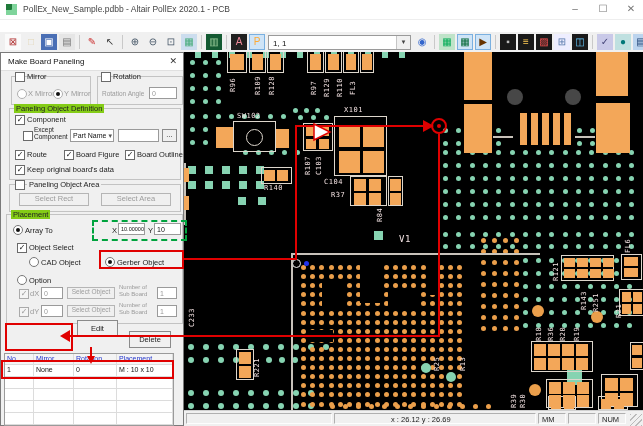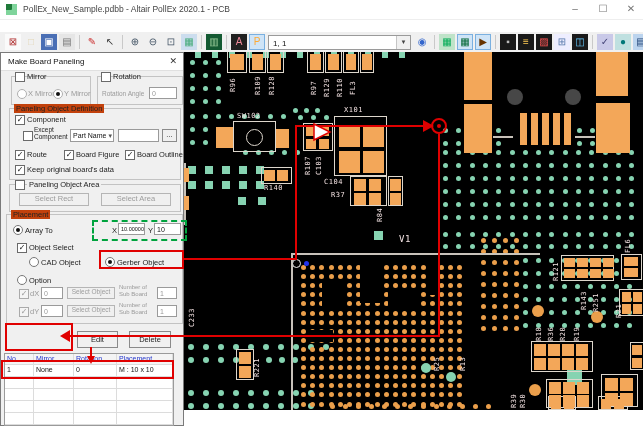--- a/index.html
+++ b/index.html
@@ -40,21 +40,21 @@
   .gcirc{position:absolute;border-radius:50%;background:#474747;}
   .bigdot{position:absolute;width:12px;height:12px;border-radius:50%;background:#eb9f4b;}
   .bigdot.t{background:#86d3b1;width:10px;height:10px;}
   
   #dialog{position:absolute;left:0;top:52px;width:184px;height:374px;background:#f0f0f0;border:1px solid #7a7a7a;
     box-sizing:border-box;z-index:10;font-size:7.5px;color:#222;}
   #dlg-title{position:absolute;left:0;top:0;width:100%;height:17px;background:#fff;border-bottom:1px solid #e0e0e0;}
   #dlg-title span{position:absolute;left:7px;top:4px;font-size:8px;color:#111;}
   #dlg-close{position:absolute;right:6px;top:3px;font-size:9px;color:#333;}
   .grp{position:absolute;border:1px solid #c3c3c3;}
-  .gt{position:absolute;background:#c2410c;padding:0 2px;font-size:7.5px;white-space:nowrap;}
+  .gt{position:absolute;background:#84cc16;padding:0 2px;font-size:7.5px;white-space:nowrap;}
   .cb{position:absolute;width:8px;height:8px;background:#fff;border:1px solid #6a6a6a;font-size:8px;line-height:7px;text-align:center;color:#111;}
   .cb.dis{border-color:#aaa;color:#999;background:#f4f4f4;}
   .rd{position:absolute;width:8px;height:8px;background:#fff;border:1px solid #777;border-radius:50%;box-sizing:content-box;}
   .rd.sel::after{content:"";display:block;width:4px;height:4px;margin:2px;background:#111;border-radius:50%;}
   .rd.dis{border-color:#b0b0b0;}
   .lab{position:absolute;white-space:nowrap;}
   .lab.dis{color:#9a9a9a;}
   .fld{position:absolute;background:#fff;border:1px solid #9a9a9a;font-size:7px;line-height:11px;padding-left:2px;
     box-sizing:border-box;overflow:hidden;white-space:nowrap;color:#111;}
   .fld.dis{color:#999;}
@@ -978,21 +978,21 @@
     <div class="fld dis" style="left:156px;top:234px;width:20px;height:12px;">1</div>
 
     <div class="cb dis" style="left:18px;top:254px;">✓</div>
     <div class="lab dis" style="left:29px;top:254px;">dY</div>
     <div class="fld dis" style="left:40px;top:252px;width:22px;height:12px;">0</div>
     <div class="btn dis" style="left:66px;top:252px;width:48px;height:12px;font-size:6.5px;">Select Object</div>
     <div class="lab dis" style="left:118px;top:249px;font-size:6px;">Number of</div>
     <div class="lab dis" style="left:118px;top:256px;font-size:6px;">Sub Board</div>
     <div class="fld dis" style="left:156px;top:252px;width:20px;height:12px;">1</div>
 
-    <div class="btn" style="left:76px;top:278px;width:41px;height:17px;line-height:15px;">Edit</div>
+    <div class="btn" style="left:76px;top:267px;width:41px;height:17px;line-height:15px;">Edit</div>
     <div class="btn" style="left:128px;top:278px;width:42px;height:17px;line-height:15px;">Delete</div>
 
     <div id="paneltable">
         <div class="throw" id="thead">
           <div class="thcell" style="width: 29px;">No</div>
           <div class="thcell" style="width: 40px;">Mirror</div>
           <div class="thcell" style="width: 43px;">Rotation</div>
           <div class="thcell" style="width: 56px;">Placement</div>
         </div>
         <div class="throw trow">
@@ -1021,20 +1021,28 @@
         </div>
         <div class="throw trow">
           <div class="thcell" style="width: 29px;"></div>
           <div class="thcell" style="width: 40px;"></div>
           <div class="thcell" style="width: 43px;"></div>
           <div class="thcell" style="width: 56px;"></div>
         </div>
       </div>
   </div>
 
+  <div id="statusbar">
+    <div class="pane" style="left:186px;width:146px;"></div>
+    <div class="pane" style="left:334px;width:202px;padding-left:56px;">x :  26.12  y :  26.69</div>
+    <div class="pane" style="left:538px;width:28px;">MM</div>
+    <div class="pane" style="left:568px;width:28px;"></div>
+    <div class="pane" style="left:598px;width:28px;">NUM</div>
+    <div id="grip"></div>
+  </div>
 
   <svg id="annot" viewBox="0 0 643 426">
     <g fill="none" stroke="#e00000" stroke-width="2">
       <rect x="100" y="251" width="83" height="17"></rect>
       <rect x="6" y="324" width="66" height="26"></rect>
       <rect x="2" y="361" width="171" height="17"></rect>
       <polyline points="183,259 296,259 296,126 423,126"></polyline>
       <polyline points="439,134 439,336 70,336"></polyline>
       <line x1="91" y1="347" x2="91" y2="356"></line>
       <circle cx="439" cy="126" r="7"></circle>

